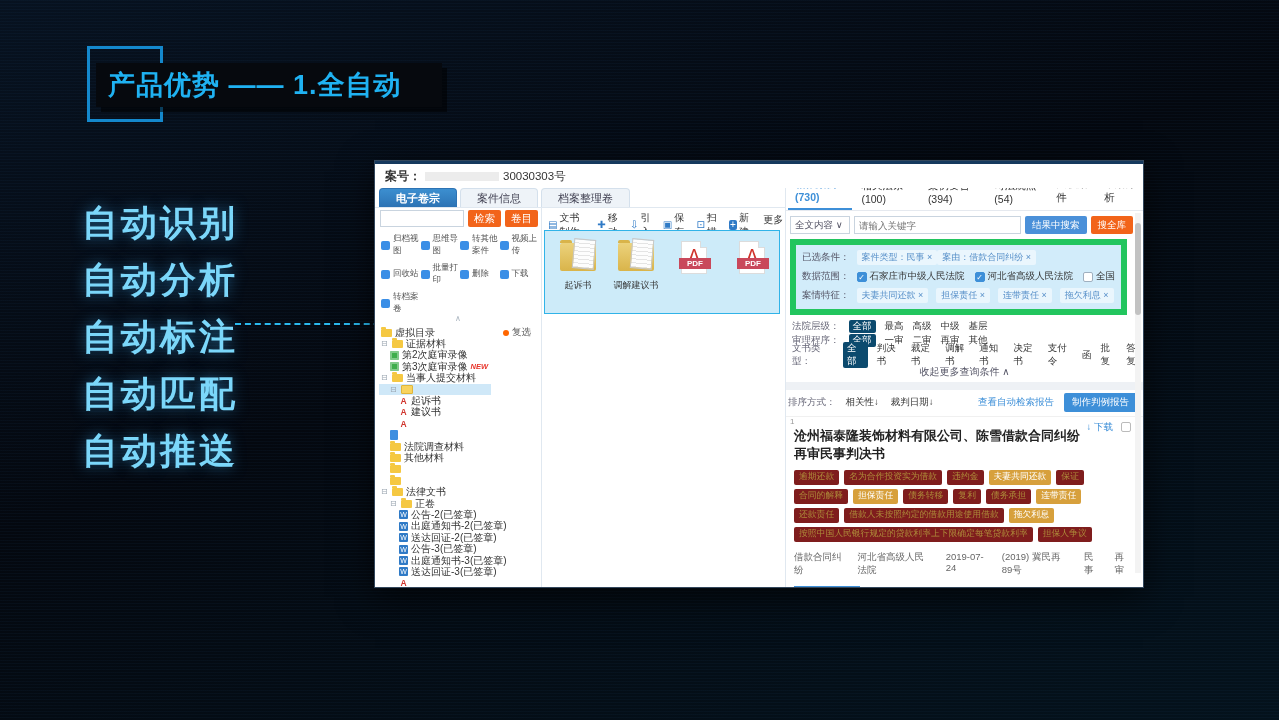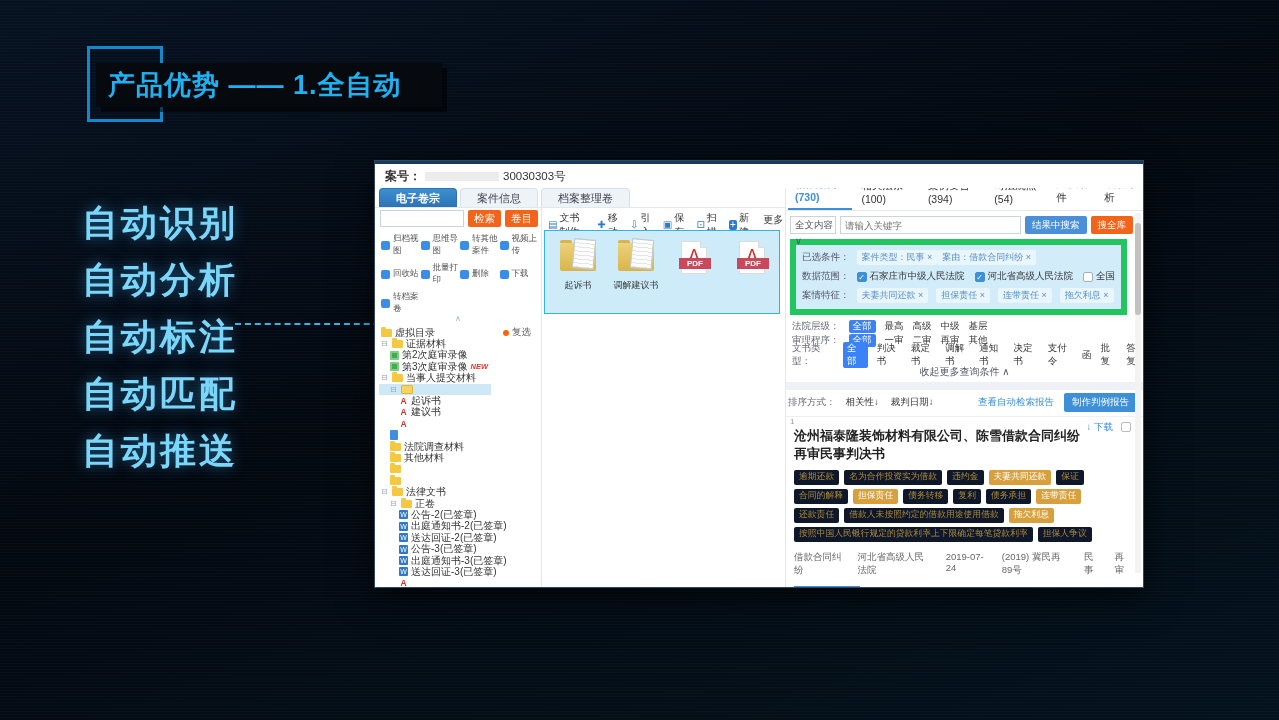--- a/index.html
+++ b/index.html
@@ -101,51 +101,51 @@
     background:#cdebf9; border-left:1px solid #dcdcdc; border-bottom:1px solid #dcdcdc; }
   .pdf-band { position:absolute; left:-3px; bottom:4px; width:32px; height:11px; background:#c9485b;
     color:#fff; font-size:8px; font-weight:bold; line-height:11px; text-align:center; }
 
   
   .rpanel { position:absolute; left:411px; top:27px; width:357px; height:399px; overflow:hidden; }
   .rtabs { display:flex; gap:2px; height:23px; border-bottom:1px solid #e5e9ef; align-items:flex-end; padding-left:2px; }
   .rtab { font-size:10.5px; color:#333; padding:0 7px 5px; }
   .rtab.active { color:#3d8fd8; font-weight:bold; border-bottom:2px solid #3d8fd8; }
   .rsearch { display:flex; gap:4px; padding:5px 10px 0 4px; align-items:center; }
-  .rsel { width:46px; height:18px; border:1px solid #c9d4df; font-size:9.5px; color:#556; line-height:16px; padding-left:4px; background:#fff; }
+  .rsel { width:60px; height:18px; border:1px solid #c9d4df; font-size:9.5px; color:#556; line-height:16px; padding-left:4px; background:#fff; }
   .rsearch input { flex:1; height:18px; border:1px solid #c9d4df; font-size:9.5px; padding:0 4px; }
   .bbtn { height:18px; padding:0 7px; background:#4a90d9; color:#fff; border:none; font-size:9.5px; border-radius:2px; }
   .btn-orange { background:#f2641a; }
   .filterbox { margin:5px 16px 0 4px; background:#d2ecfa; border:6px solid #22c55e; padding:3px 6px 4px; }
   .frow { display:flex; align-items:center; gap:7px; height:19px; font-size:9.5px; color:#556; flex-wrap:nowrap; overflow:hidden; }
   .chip { background:#eaf6fd; color:#568fc9; padding:1px 5px; font-size:9px; border-radius:2px; white-space:nowrap; }
   .chip::after { content:" ×"; color:#568fc9; }
   .scope { display:flex; align-items:center; gap:3px; color:#333; font-size:9.5px; white-space:nowrap; }
   .cb { width:10px; height:10px; border:1px solid #9fb0c0; background:#fff; border-radius:2px;
     font-size:8px; line-height:9px; text-align:center; color:#fff; }
   .cb.on { background:#3d8fd8; border-color:#3d8fd8; }
   .cb.on::before { content:"✓"; }
   .orow { display:flex; align-items:center; gap:9px; height:14.5px; font-size:9.5px; color:#333; padding-left:6px; }
   .orow .olabel { color:#667; }
-  .opt.sel { background:#3b82f6; color:#fff; padding:0 4px; border-radius:2px; }
+  .opt.sel { background:#0c4a6e; color:#fff; padding:0 4px; border-radius:2px; }
   .collapse { text-align:center; font-size:10px; color:#556; height:15px; padding-top:2px; }
   .divider { height:8px; background:#eef1f5; margin-top:4px; }
   .sortrow { display:flex; align-items:center; gap:10px; height:26px; font-size:9.5px; padding:0 6px 0 2px; }
   .sortrow .olabel { color:#667; }
   .sopt { color:#333; }
   .rlink { margin-left:auto; color:#3d8fd8; }
   .rptbtn { background:#3d8fd8; color:#fff; border:none; font-size:9.5px; height:19px; padding:0 8px; border-radius:2px; }
   .card { padding:2px 12px 0 8px; position:relative; border-top:1px solid #f0f0f0; }
   .cindex { position:absolute; left:4px; top:0; font-size:8px; color:#999; }
   .ctitle-row { display:flex; align-items:flex-start; }
   .ctitle { font-size:13px; font-weight:bold; color:#222; padding-top:8px; }
   .cdl { margin-left:auto; color:#3d8fd8; font-size:9.5px; white-space:nowrap; padding-top:2px; }
   .ccheck { width:10px; height:10px; border:1px solid #bbb; border-radius:2px; margin:3px 0 0 8px; flex:none; }
   .tags { display:flex; flex-wrap:wrap; gap:4px 5px; margin-top:7px; }
-  .tag { background:#0f172a; color:#ad8b3a; font-size:8.8px; padding:1.5px 5px; border-radius:2px; white-space:nowrap; }
+  .tag { background:#7f1d1d; color:#ad8b3a; font-size:8.8px; padding:1.5px 5px; border-radius:2px; white-space:nowrap; }
   .tag.hl { background:#d7a03c; color:#fff; }
   .metarow { display:flex; gap:14px; margin-top:9px; font-size:9.5px; color:#666; }
   .ctabs { display:flex; gap:4px; margin-top:9px; border-bottom:1px solid #3d8fd8; }
   .ctab { font-size:10.5px; color:#3d6fb4; padding:3px 12px 4px; }
   .ctab.active { background:#3d8fd8; color:#fff; font-weight:bold; }
 
   .scrollbar { position:absolute; right:2px; top:52px; width:6px; height:360px; background:#f3f3f3; }
   .scroll-thumb { position:absolute; left:0; top:10px; width:6px; height:92px; background:#c2c2c2; border-radius:3px; }
   .scroll-up { position:absolute; right:1px; top:42px; font-size:7px; color:#9aa; }
 </style>

